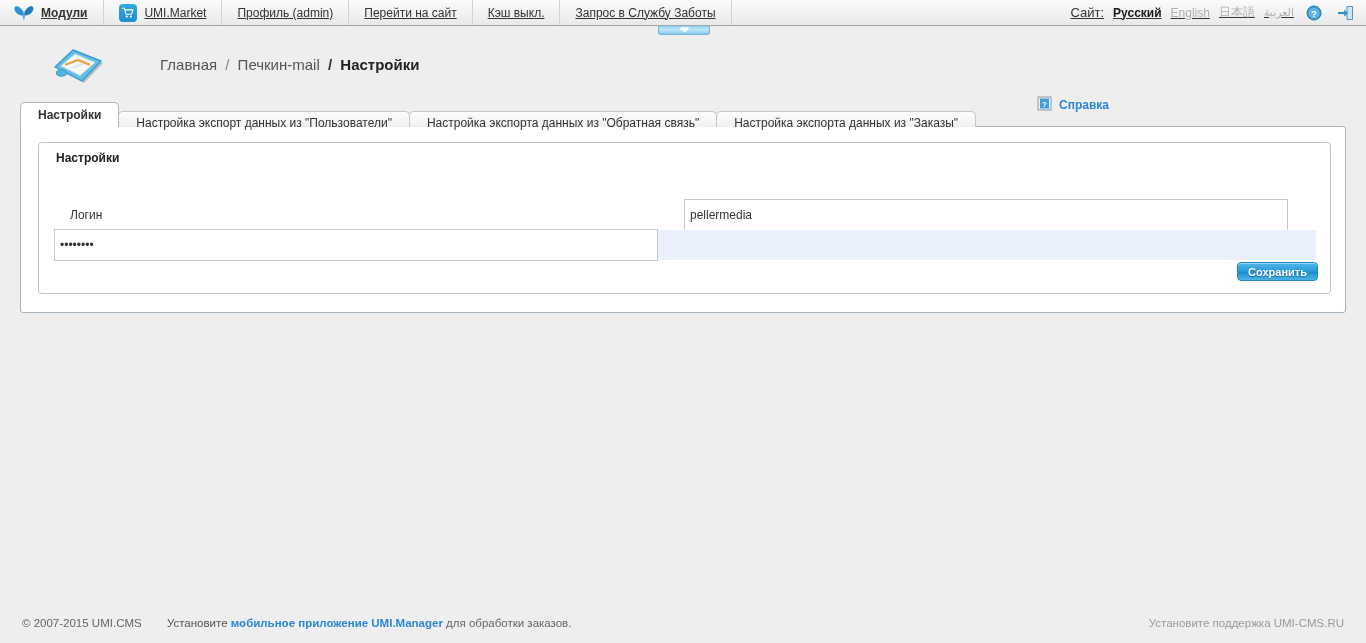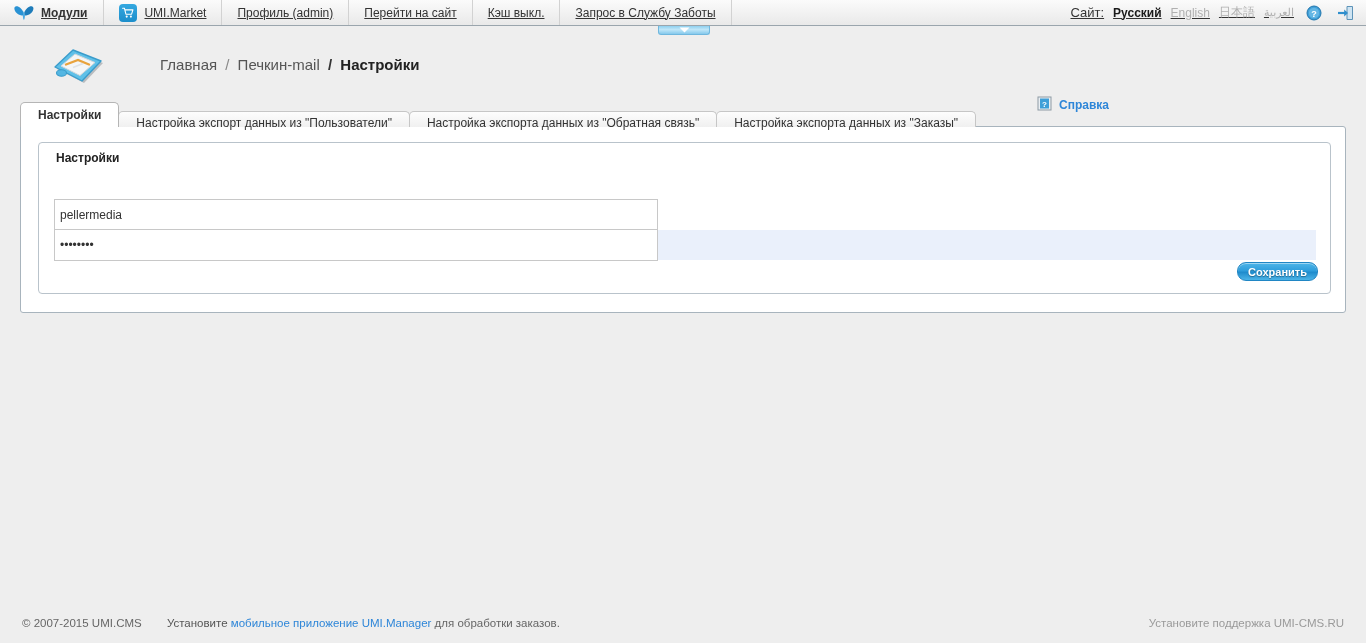--- a/index.html
+++ b/index.html
@@ -235,21 +235,21 @@
   .save-row {
     position: absolute;
     right: 12px;
     bottom: 12px;
   }
   .btn-save {
     height: 19px;
     padding: 0 10px;
     background: linear-gradient(to bottom, #4fb6e8 0%, #2e9ddb 45%, #1f8ccd 55%, #4cb4e7 100%);
     border: 1px solid #2086c4;
-    border-radius: 9px;
+    border-radius: 4px;
     color: #ffffff;
     font-family: "Liberation Sans", sans-serif;
     font-size: 11px;
     font-weight: bold;
     cursor: pointer;
     text-shadow: 0 1px 1px rgba(0,0,0,0.35);
     box-shadow: inset 0 1px 0 rgba(255,255,255,0.45);
   }
 
   
@@ -265,20 +265,21 @@
     font-size: 11.5px;
     color: #666;
     white-space: nowrap;
   }
   .footer-left .copy { color: #666; }
   .footer-left .install { margin-left: 22px; color: #555; }
   .footer-left a.applink {
     color: #2e86d8;
     text-decoration: none;
     cursor: pointer;
+    font-weight: bold;
   }
   .footer-right {
     position: absolute;
     right: 22px; top: 12px;
     font-size: 11.5px;
     color: #9a9a9a;
     white-space: nowrap;
   }
 </style>
 </head>
@@ -405,20 +406,21 @@
   </div>
 </div>
 
 <div class="content-frame">
   <div class="panel">
     <div class="panel-title">Настройки</div>
 
     <div class="form-rows">
 
       <div class="form-row">
+        <span class="field-label">Логин</span>
         <input type="text" value="pellermedia" style="">
       </div>
 
       <div class="form-row striped">
         <input type="text" value="••••••••" style="">
       </div>
 
     </div>
 
     <div class="save-row">

